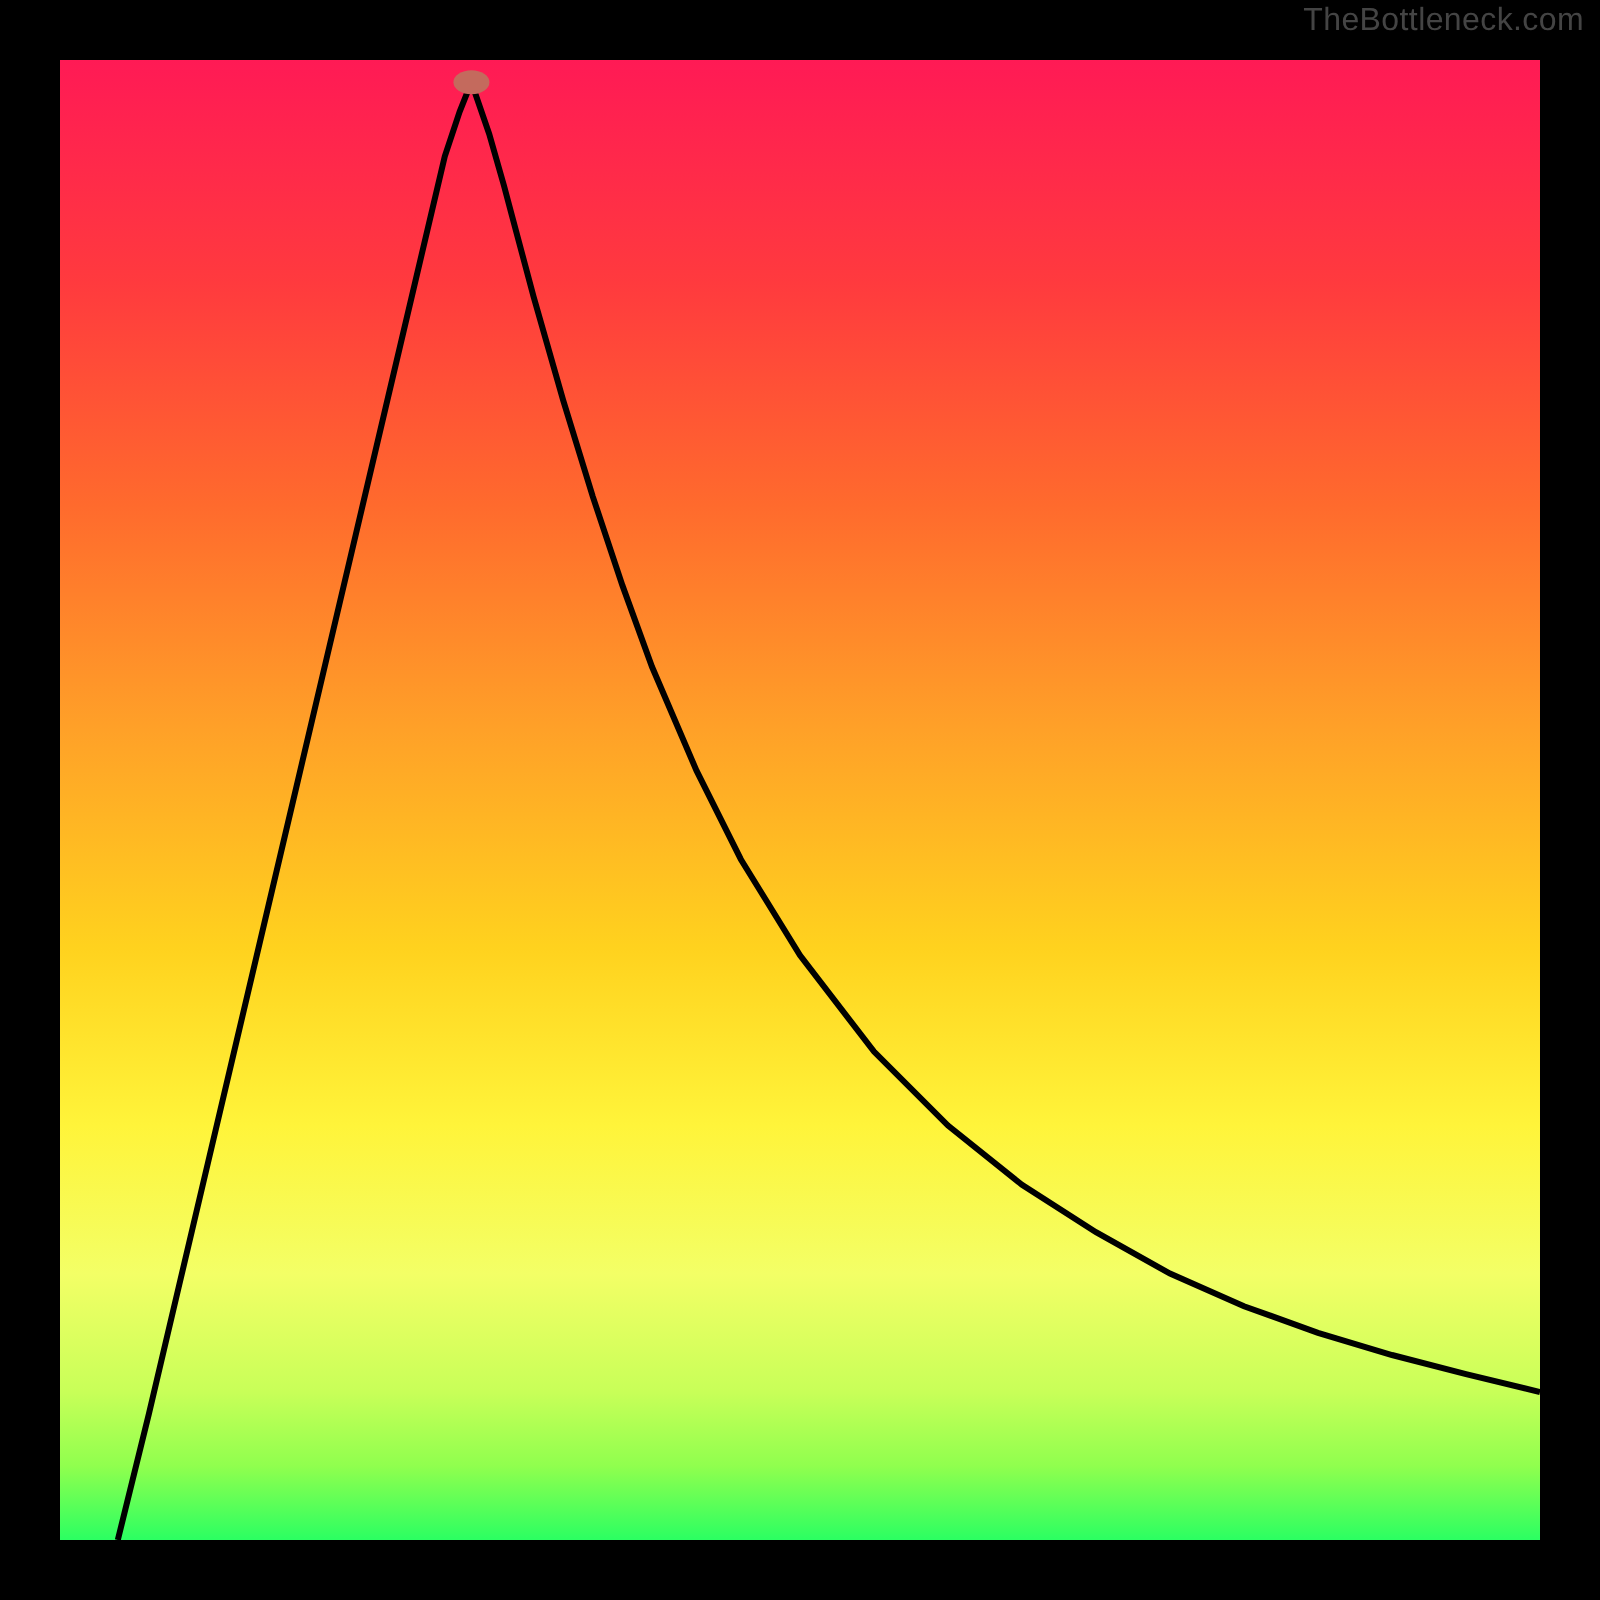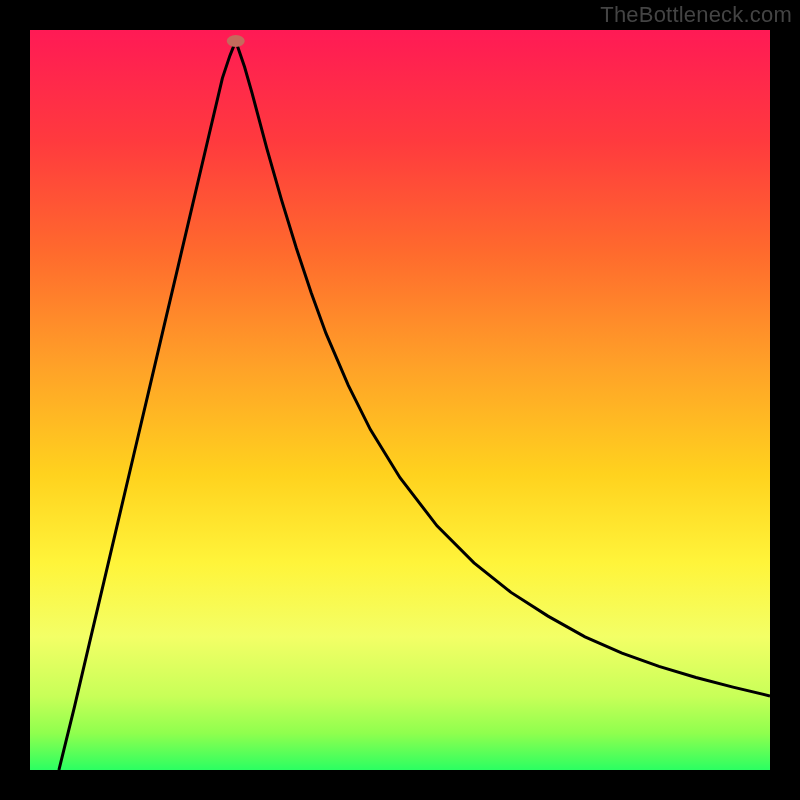--- a/index.html
+++ b/index.html
@@ -22,21 +22,21 @@
     top: 30px;
     width: 740px;
     height: 740px;
     overflow: hidden;
   }
   .attribution {
     position: absolute;
     top: 2px;
     right: 8px;
     color: #444;
-    font-size: 22px;
+    font-size: 16px;
     font-weight: 500;
     letter-spacing: 0.2px;
   }
   svg { display: block; }
 </style>
 </head>
 <body>
 
 <div class="frame">
   <div class="attribution">TheBottleneck.com</div>

